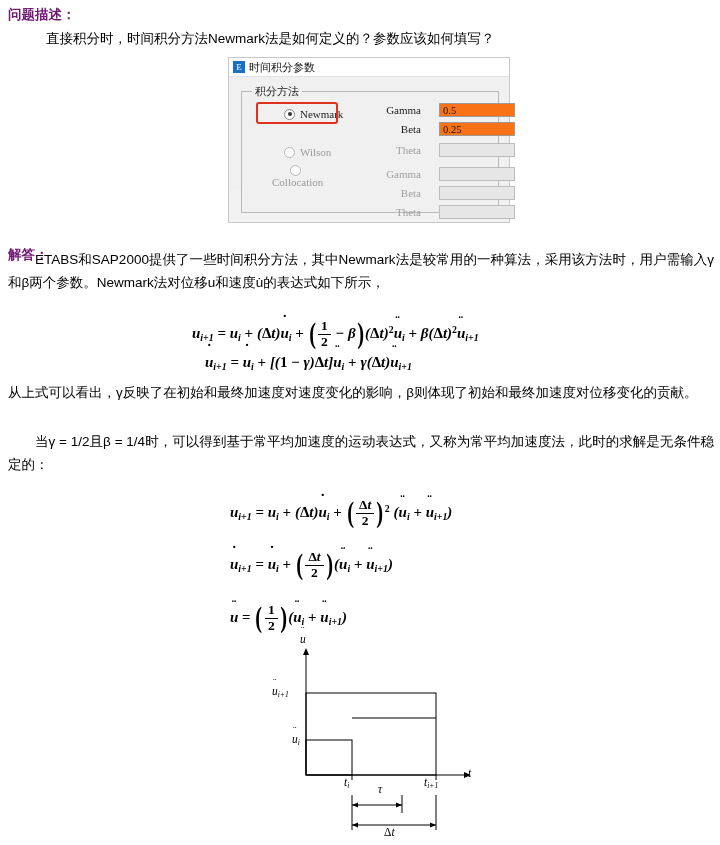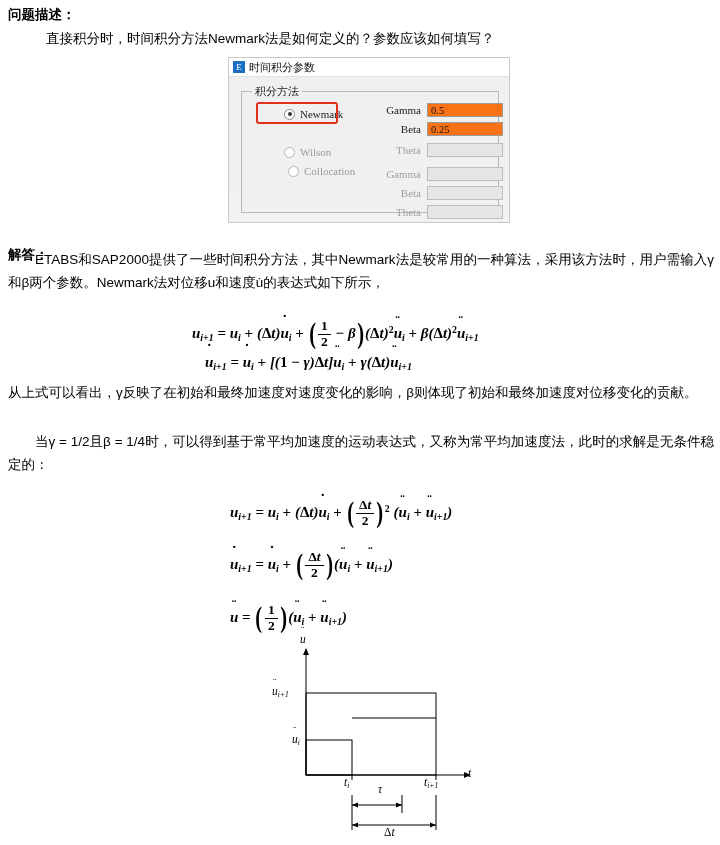--- a/index.html
+++ b/index.html
@@ -18,21 +18,21 @@
   }
   .page {
     position: relative;
     width: 720px;
     height: 845px;
     padding: 0;
   }
   .section-title {
     font-weight: bold;
     font-size: 13.5px;
-    color: #000000;
+    color: #701a75;
   }
   #q-title { position: absolute; left: 8px; top: 6px; }
   #q-text  { position: absolute; left: 38px; top: 30px; font-size: 13.5px; margin-left: 8px; }
   #a-title { position: absolute; left: 8px; top: 246px; }
 
   
   .dialog {
     position: absolute;
     left: 228px;
     top: 57px;
@@ -120,21 +120,21 @@
 
   .field-row {
     position: absolute;
     display: flex;
     align-items: center;
     font-size: 11px;
   }
   .field-label {
     width: 42px;
     text-align: right;
-    margin-right: 6px;
+    margin-right: 18px;
     color: #222;
   }
   .field-label.dim { color: #a0a0a0; }
   .field-input {
     width: 76px;
     height: 14px;
     border: 1px solid #9b9b9b;
     background: #f97316;
     font-size: 10.5px;
     line-height: 14px;
@@ -265,21 +265,21 @@
         <div class="radio-row" style="left:22px; top:16px;">
           <span class="radio checked"></span>
           <span>Newmark</span>
         </div>
         <div class="highlight-box" style="left:14px; top:10px; width:82px; height:22px;"></div>
 
         <div class="radio-row disabled" style="left:22px; top:54px;">
           <span class="radio"></span>
           <span>Wilson</span>
         </div>
-        <div class="radio-row disabled" style="left:26px; top:73px;">
+        <div class="radio-row disabled" style="left:10px; top:73px;flex-direction:column;">
           <span class="radio"></span>
           <span>Collocation</span>
         </div>
       </div>
 
       <div class="field-row" style="left:150px; top:26px;">
         <span class="field-label">Gamma</span>
         <span class="field-input">0.5</span>
       </div>
       <div class="field-row" style="left:150px; top:45px;">

